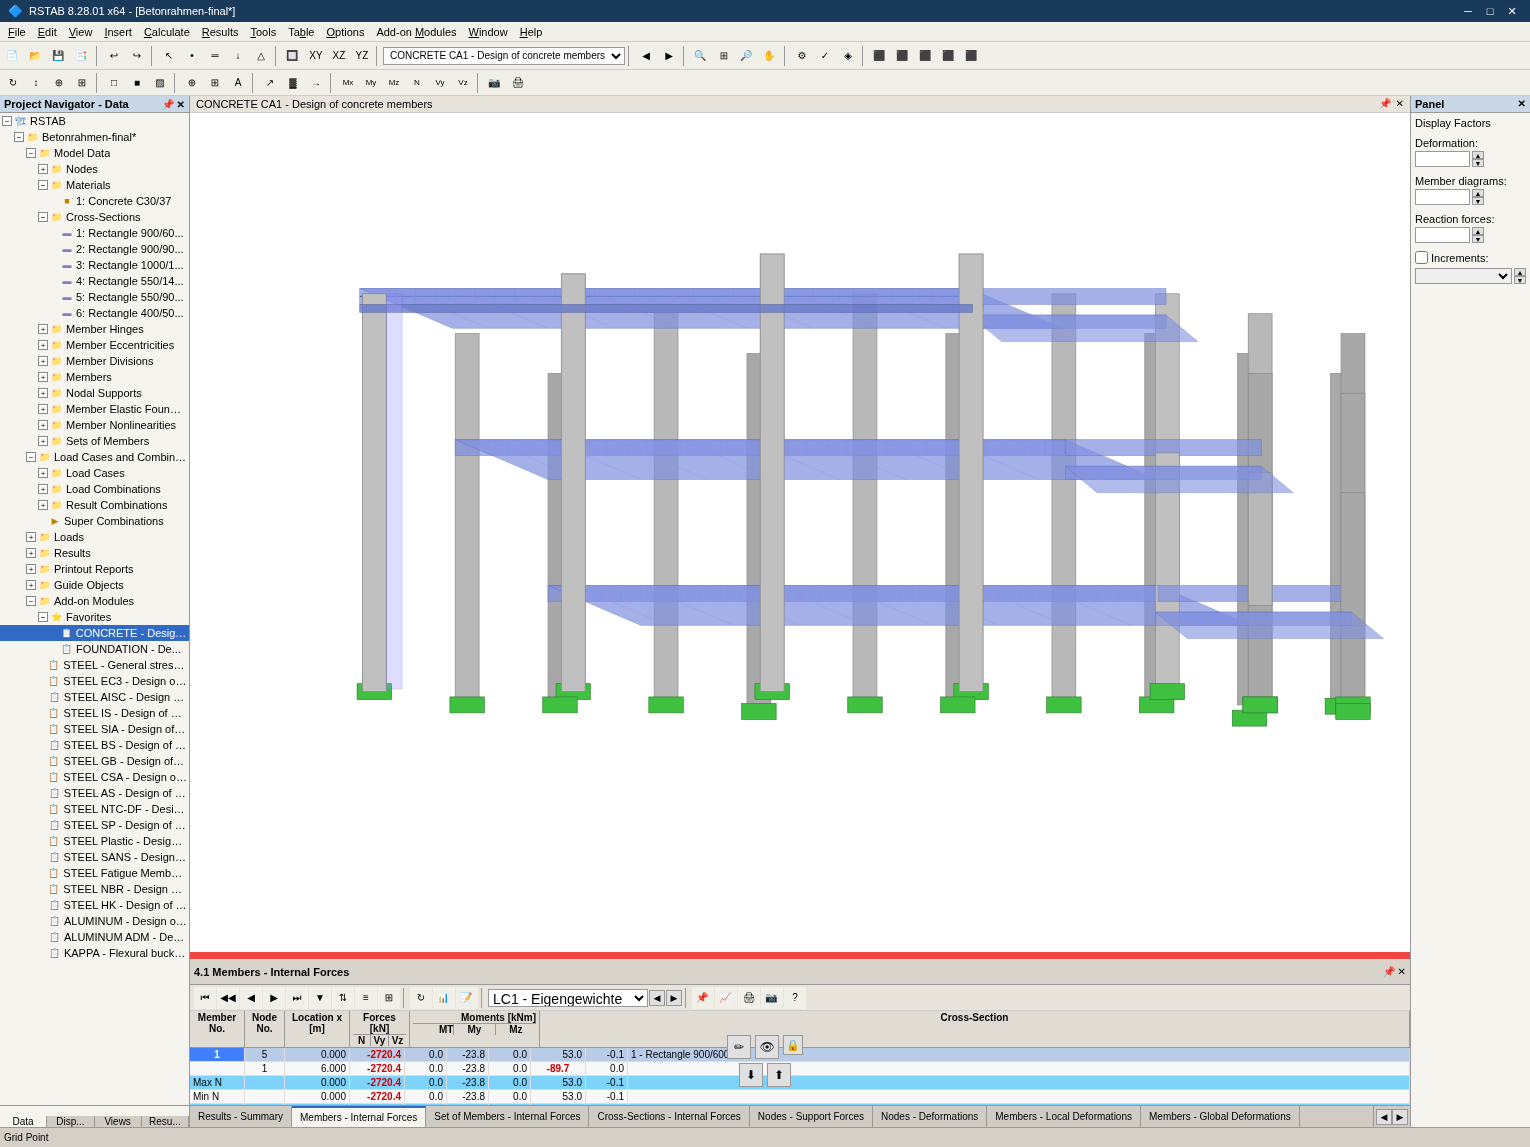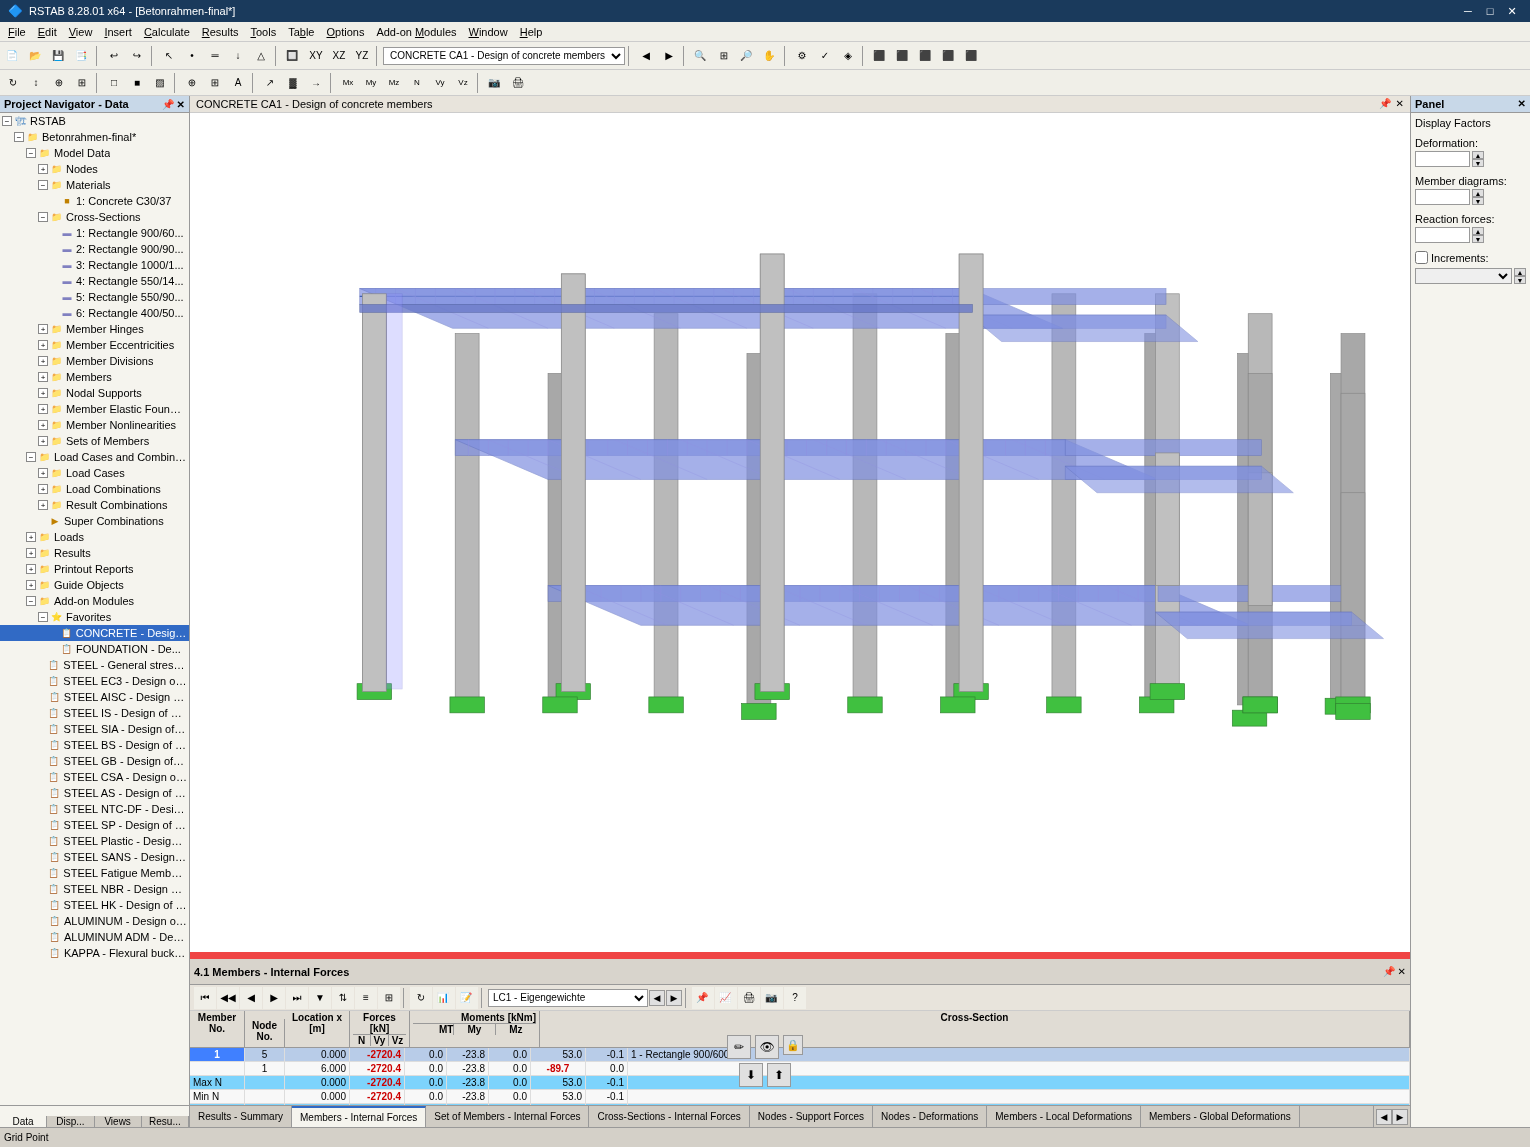--- a/index.html
+++ b/index.html
@@ -87,21 +87,21 @@
 
     
     #nav-bottom { display: flex; border-top: 1px solid #999; height: 22px; align-items: flex-end; }
     .nav-tab { flex: 1; display: flex; align-items: center; justify-content: center; font-size: 10px; cursor: pointer; border-right: 1px solid #999; background: #d0ccc4; }
     .nav-tab.active { background: #f5f4ee; }
 
     
     ::-webkit-scrollbar { width: 12px; height: 12px; }
     ::-webkit-scrollbar-track { background: #f0efe8; }
     ::-webkit-scrollbar-thumb { background: #c0bdb5; border: 1px solid #999; }
-    .combo-select { height: 18px; font-size: 10px; border: 1px solid #999; background: #fff; min-width: 160px; }
+    .combo-select { height: 18px; font-size: 14px; border: 1px solid #999; background: #fff; min-width: 160px; }
     .nav-arrow { width: 16px; height: 16px; background: #e0e0e0; border: 1px solid #999; display: flex; align-items: center; justify-content: center; cursor: pointer; font-size: 9px; }
   </style>
 </head>
 <body>
 
 <div id="title-bar">
   <div id="title-bar-left">
     <span style="font-size:12px;">🔷</span>
     <span>RSTAB 8.28.01 x64 - [Betonrahmen-final*]</span>
   </div>
@@ -942,21 +942,21 @@
         <div class="tb-separator"></div>
         <div class="tb-btn">📌</div>
         <div class="tb-btn">📈</div>
         <div class="tb-btn">🖨</div>
         <div class="tb-btn">📷</div>
         <div class="tb-btn">?</div>
       </div>
 
       <div id="table-header-row">
         <div class="col-header" style="width:55px;">Member No.</div>
-        <div class="col-header" style="width:40px;margin-top:8px;">Node No.</div>
+        <div class="col-header" style="width:40px;">Node No.</div>
         <div class="col-header" style="width:65px;">Location x [m]</div>
         <div class="col-header" style="width:60px;" colspan="2">
           <div style="border-bottom:1px solid #999; text-align:center;">Forces [kN]</div>
           <div style="display:flex;">
             <div style="flex:1;text-align:center;border-right:1px solid #999;">N</div>
             <div style="flex:1;text-align:center;border-right:1px solid #999;">Vy</div>
             <div style="flex:1;text-align:center;">Vz</div>
           </div>
         </div>
         <div class="col-header" style="width:130px;">

